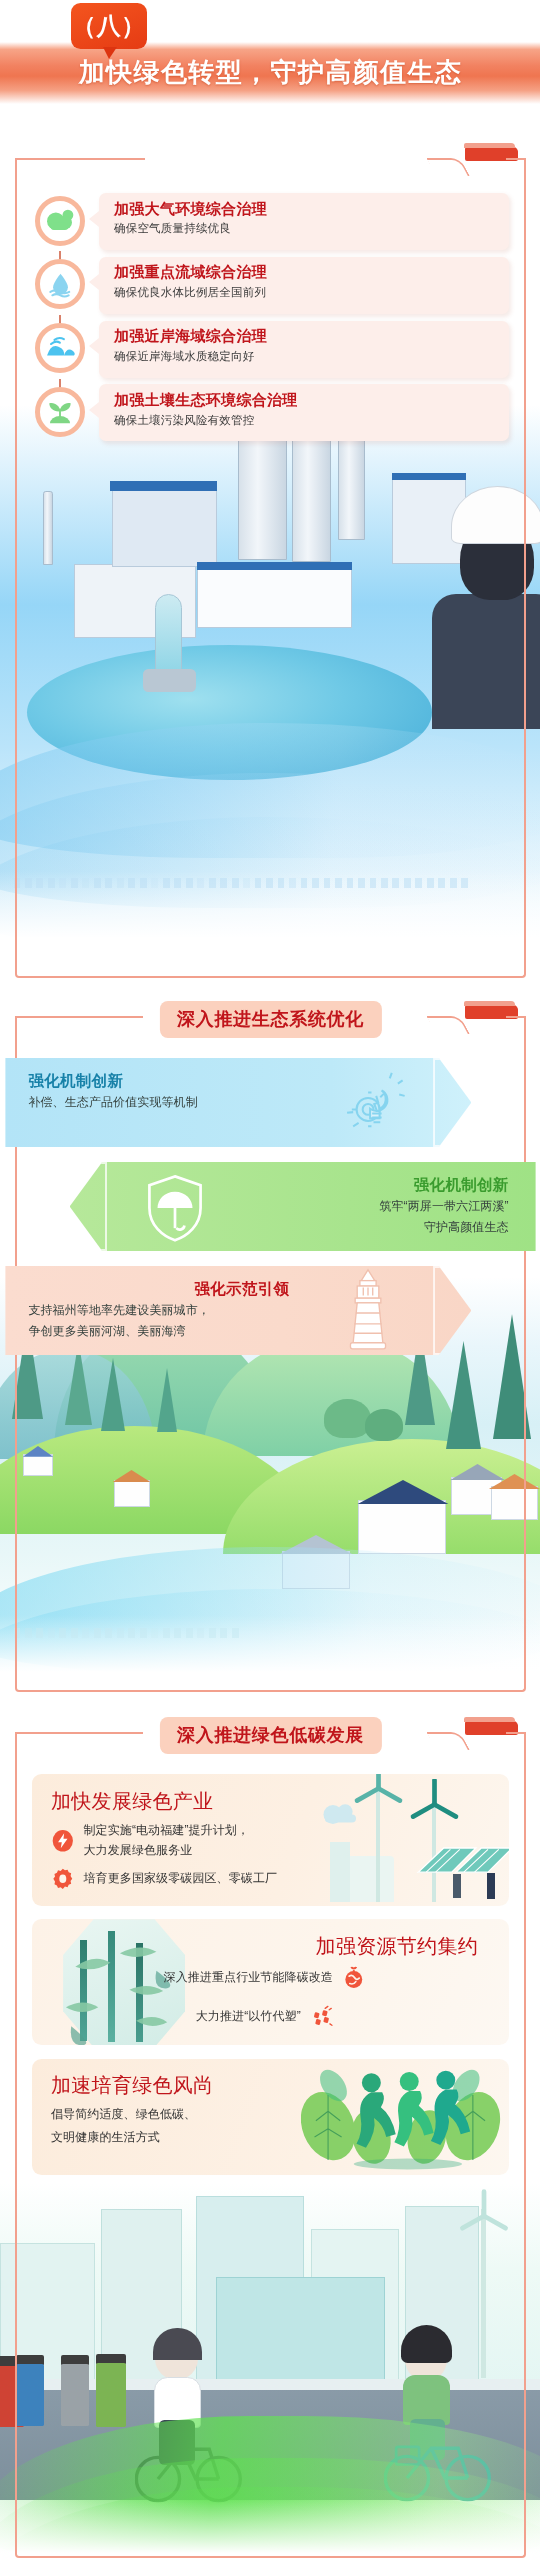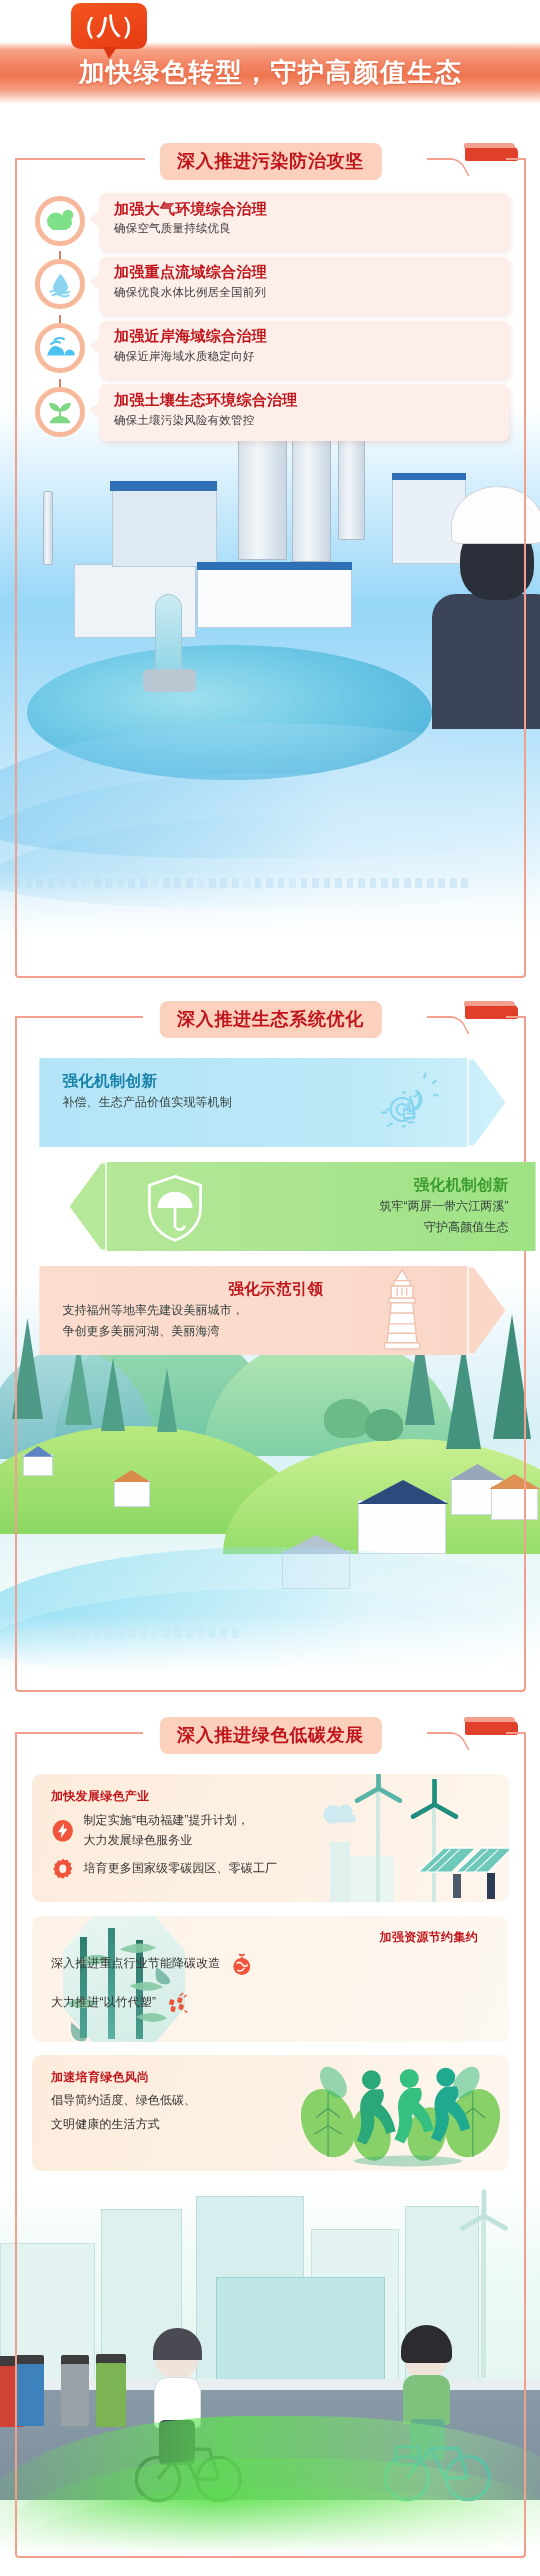--- a/index.html
+++ b/index.html
@@ -179,21 +179,21 @@
   .wave-blue {
     position:absolute; left:-41px; width:622px; height:135px;
     background: linear-gradient(100deg, rgba(120,200,240,0.55), rgba(200,232,250,0.22) 60%, rgba(255,255,255,0));
     border-radius: 50% 50% 40% 40% / 70% 60% 40% 30%;
   }
   .pixel-row { position:absolute; display:flex; gap:4.7px; }
   .pixel-row i { display:block; width:6.8px; height:9.5px; background:#bcdff4; opacity:.55; }
 
   
   .sec2 { height: 716px; }
-  .s2-inner { position: relative; padding-top: 65px; z-index: 5; margin-left: 34px; }
+  .s2-inner { position: relative; padding-top: 65px; z-index: 5; }
   .chev {
     position: relative;
     min-height: 89px;
     padding: 10.8px 16px 10.8px 23px;
     margin: 0 auto 15px auto;
     width: 466px;
   }
   .chev-blue {
     background: linear-gradient(90deg,#b3e4f7 0%, #bde9f8 70%, #cff1fb 100%);
     clip-path: polygon(0 0, 93% 0, 100% 50%, 93% 100%, 0 100%);
@@ -240,24 +240,24 @@
     margin: 0 auto 13.5px auto;
     width: 477px;
     border-radius: 9.5px;
     padding: 13.5px 17.6px 15px 19px;
     min-height: 101px;
     overflow: hidden;
   }
   .card-peach { background: linear-gradient(110deg,#fcecdc 0%, #fdf0e3 55%, #fdf6ee 100%); }
   .card-peach2 { background: linear-gradient(110deg,#fdf2e7 0%, #fdf5ec 60%, #fdf8f2 100%); text-align:right; }
   .card-peach3 { background: linear-gradient(110deg,#fcecdc 0%, #fdf1e5 60%, #fdf7f0 100%); }
-  .s3-title { color:#c0151b; font-size: 12px; font-weight: bold; letter-spacing:0.3px;
+  .s3-title { color:#c0151b; font-size: 20px; font-weight: normal; letter-spacing:0.3px;
               font-family:"Liberation Serif","DejaVu Serif",serif; margin-bottom: 5.4px; }
   .s3-line { display:flex; align-items:center; gap:9.5px; margin-top: 6.8px; position:relative; z-index:3; }
-  .s3-line.right { justify-content: flex-start; }
+  .s3-line.right { justify-content: center; }
   .s3-text { font-size: 12px; color:#333; line-height: 1.65; letter-spacing:0.1px; }
   .s3-badge { width: 23px; height: 23px; flex: 0 0 23px;
               display:flex; align-items:center; justify-content:center; }
 
   .illus3 { top: 473px; height: 393px; }
   .bin { position:absolute; border-radius: 2px 2px 1.4px 1.4px; }
   .bin-lid { position:absolute; border-radius: 2px; }
   .bldg { position:absolute; }
   .turbine-pole { position:absolute; background:#cfe8e2; }
 
@@ -351,21 +351,20 @@
           <i></i>
           <i></i>
         </div>
     </div>
 
     <div class="frame" style="height:820px;"></div>
     <div class="frame-top-left" style="width:130px;"></div>
     <div class="frame-top-right" style="right:15px;width:20px;"></div>
     <div class="frame-step"></div>
     <div class="frame-tab"></div>
-    <div class="sect-title">深入推进污染防治攻坚</div>
 
     <div class="s1-inner">
 
       <div class="s1-row">
         <div class="s1-icon">
           <svg width="31" height="23" viewBox="0 0 46 34" aria-hidden="true">
             <circle cx="34" cy="9" r="8" fill="#7fe08a"></circle>
             <circle cx="16" cy="18" r="13" fill="#7fe08a"></circle>
             <circle cx="30" cy="20" r="10" fill="#7fe08a"></circle>
             <rect x="8" y="20" width="27" height="11" rx="5.5" fill="#7fe08a"></rect>

